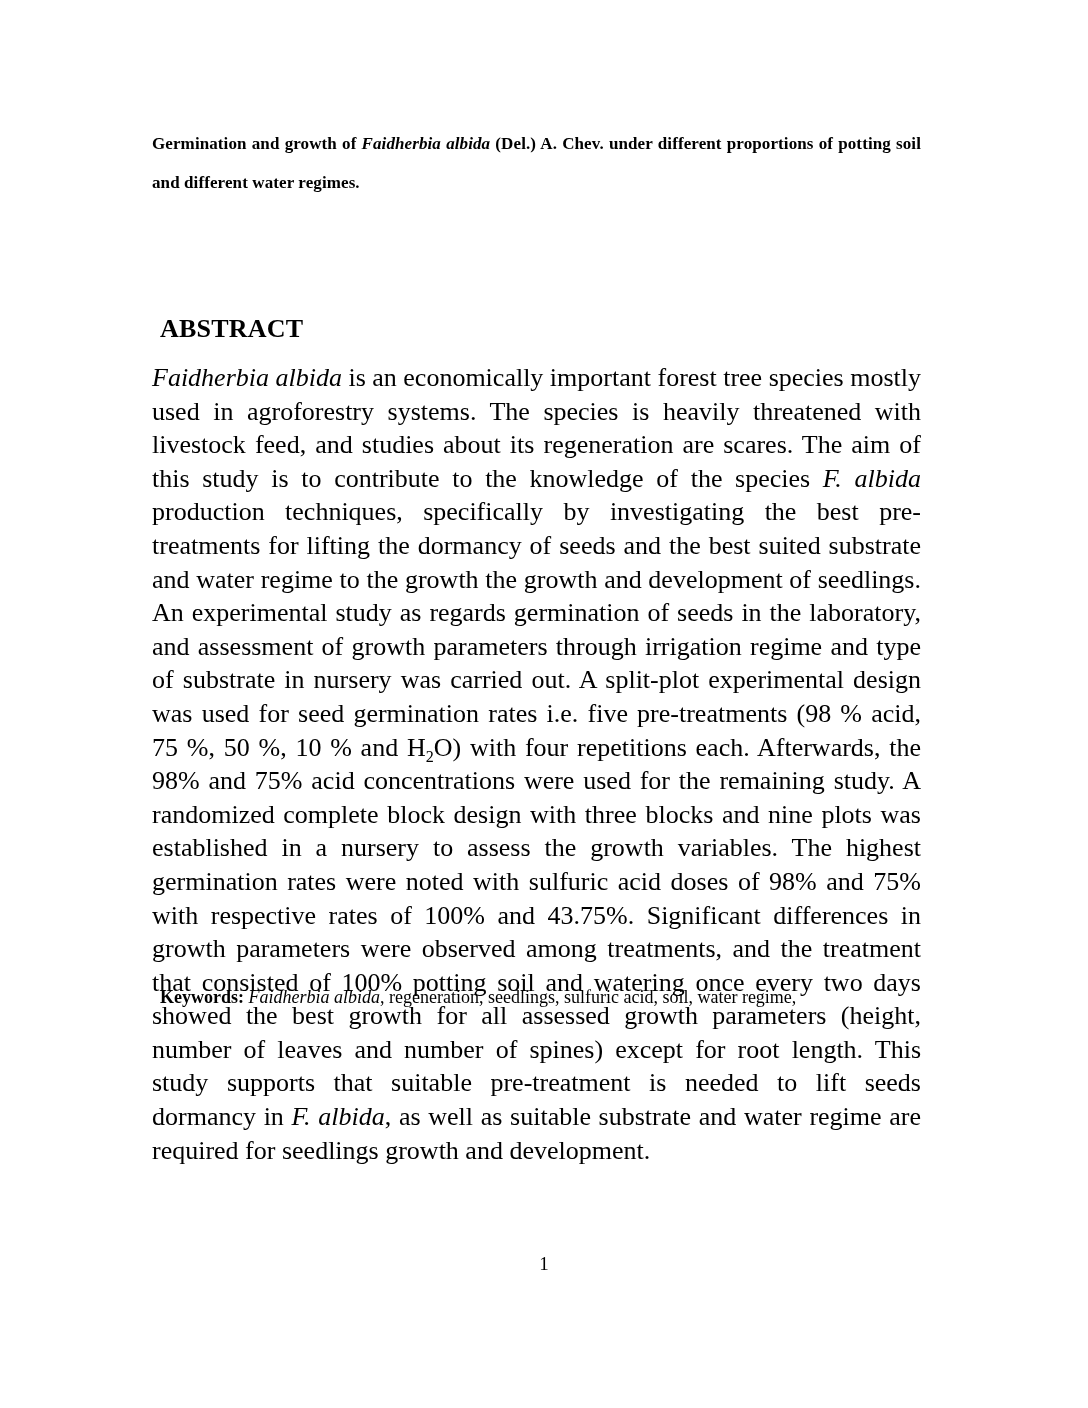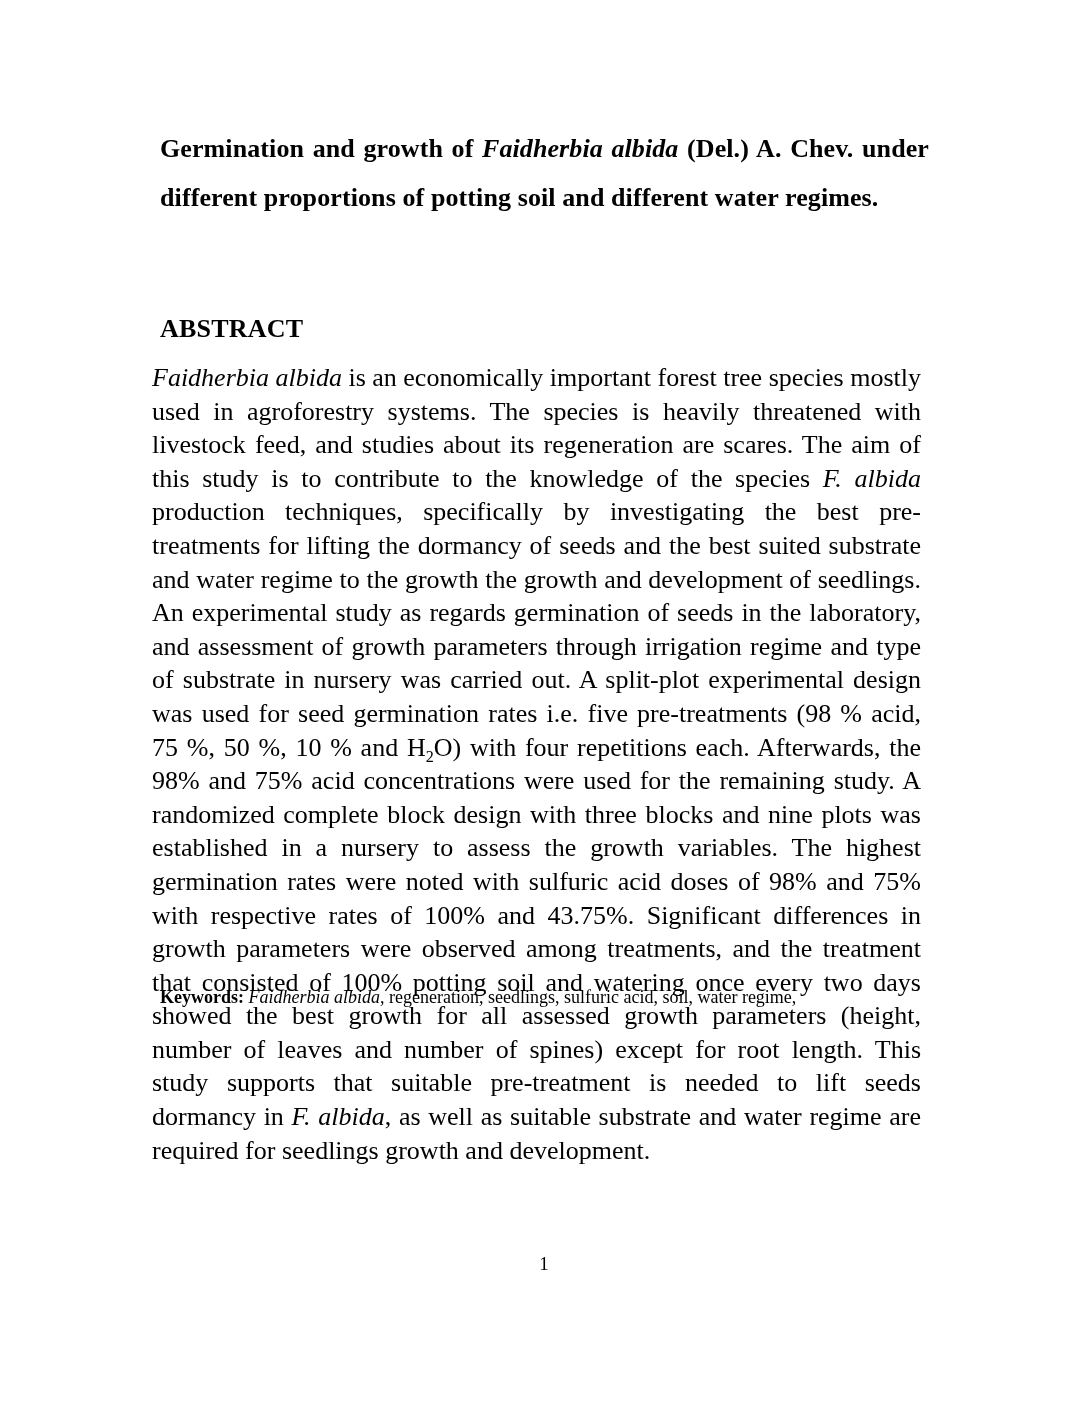--- a/index.html
+++ b/index.html
@@ -18,26 +18,26 @@
     position: absolute;
     left: 0;
     top: 0;
     width: 1088px;
     height: 1408px;
     background: #ffffff;
     overflow: hidden;
   }
   .doc-title {
     position: absolute;
-    left: 160px;
+    left: 152px;
     top: 124px;
     width: 769px;
-    font-size: 26px;
+    font-size: 17px;
     font-weight: bold;
-    line-height: 49px;
+    line-height: 39px;
     text-align: justify;
     letter-spacing: 0.1px;
   }
   .abstract-heading {
     position: absolute;
     left: 160px;
     top: 314px;
     font-size: 26px;
     font-weight: bold;
     letter-spacing: 0.2px;

